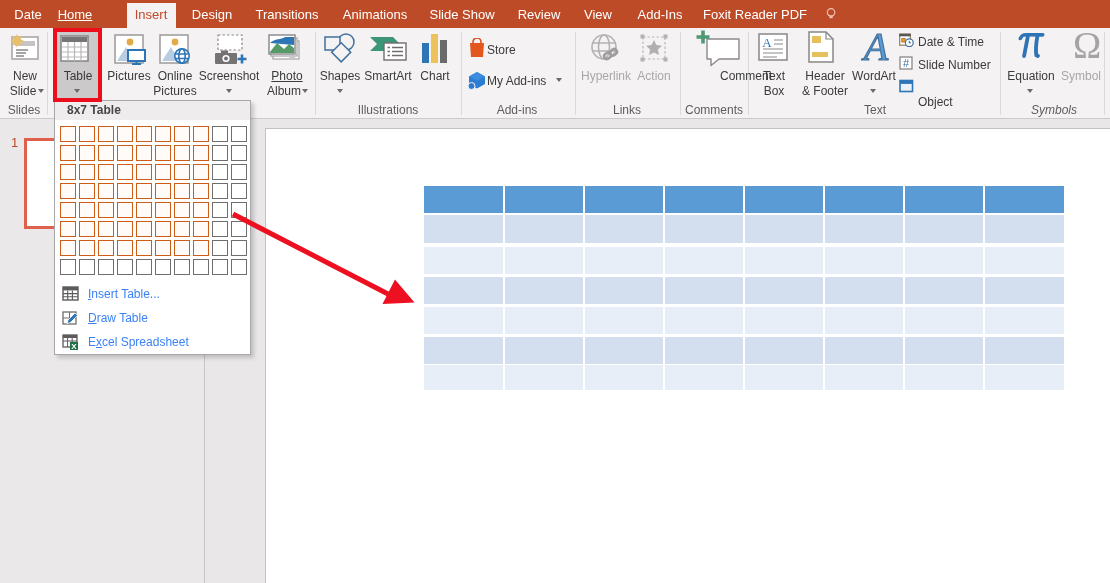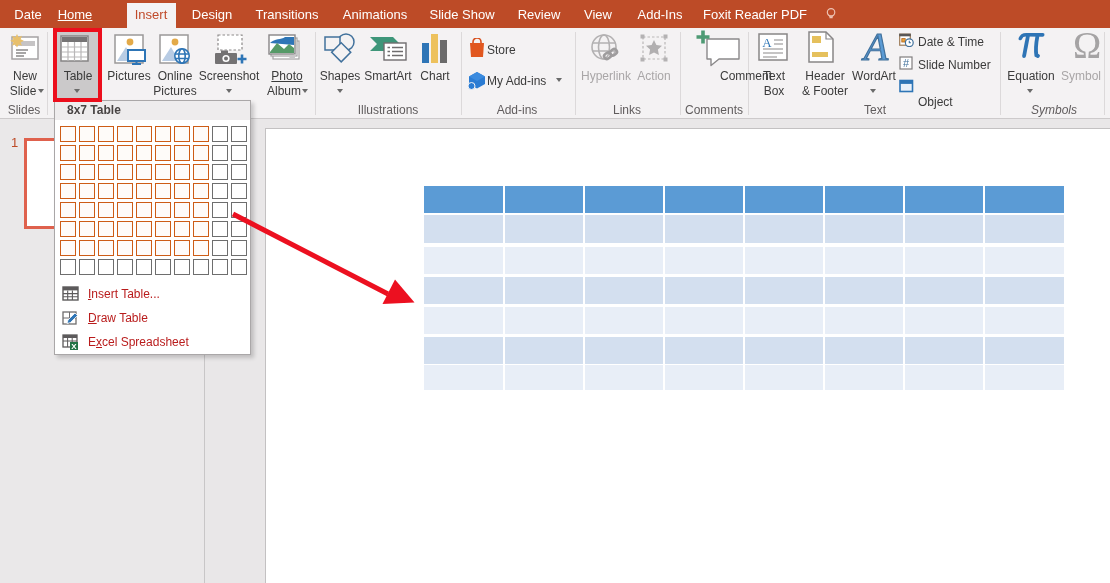--- a/index.html
+++ b/index.html
@@ -5,21 +5,21 @@
 html,body{margin:0;padding:0;}
 body{font-family:"Liberation Sans",sans-serif;}
 #root{position:relative;width:1110px;height:583px;overflow:hidden;background:#fff;}
 .abs{position:absolute;}
 .tab{position:absolute;top:0;height:28px;line-height:29px;color:#fff;font-size:13px;transform:translateX(-50%);white-space:nowrap;}
 .glabel{position:absolute;top:103px;height:14px;line-height:14px;font-size:12px;color:#605c5d;transform:translateX(-50%);white-space:nowrap;}
 .gsep{position:absolute;top:32px;height:83px;width:1px;background:#dcd9da;}
 .blbl{position:absolute;font-size:12px;color:#3b3b3b;transform:translateX(-50%);white-space:nowrap;height:14px;line-height:14px;}
 .dis{color:#a9a6a7;}
 .caret{position:absolute;width:0;height:0;border-left:3.5px solid transparent;border-right:3.5px solid transparent;border-top:4px solid #6a6a6a;}
-.mitem{position:absolute;left:33px;font-size:12px;color:#b91c1c;height:16px;line-height:16px;white-space:nowrap;}
+.mitem{position:absolute;left:33px;font-size:12px;color:#3b82f6;height:16px;line-height:16px;white-space:nowrap;}
 </style>
 </head>
 <body>
 <div id="root">
 
   <div class="abs" style="left:0;top:0;width:1110px;height:28px;background:#bd4b27;"></div>
   <div class="abs" style="left:127px;top:3px;width:49px;height:25px;background:#f4f2f3;"></div>
   <div class="tab" style="left:28px;">Date</div>
   <div class="tab" style="left:75px;text-decoration:underline;">Home</div>
   <div class="tab" style="left:151px;color:#c04a2a;">Insert</div>

